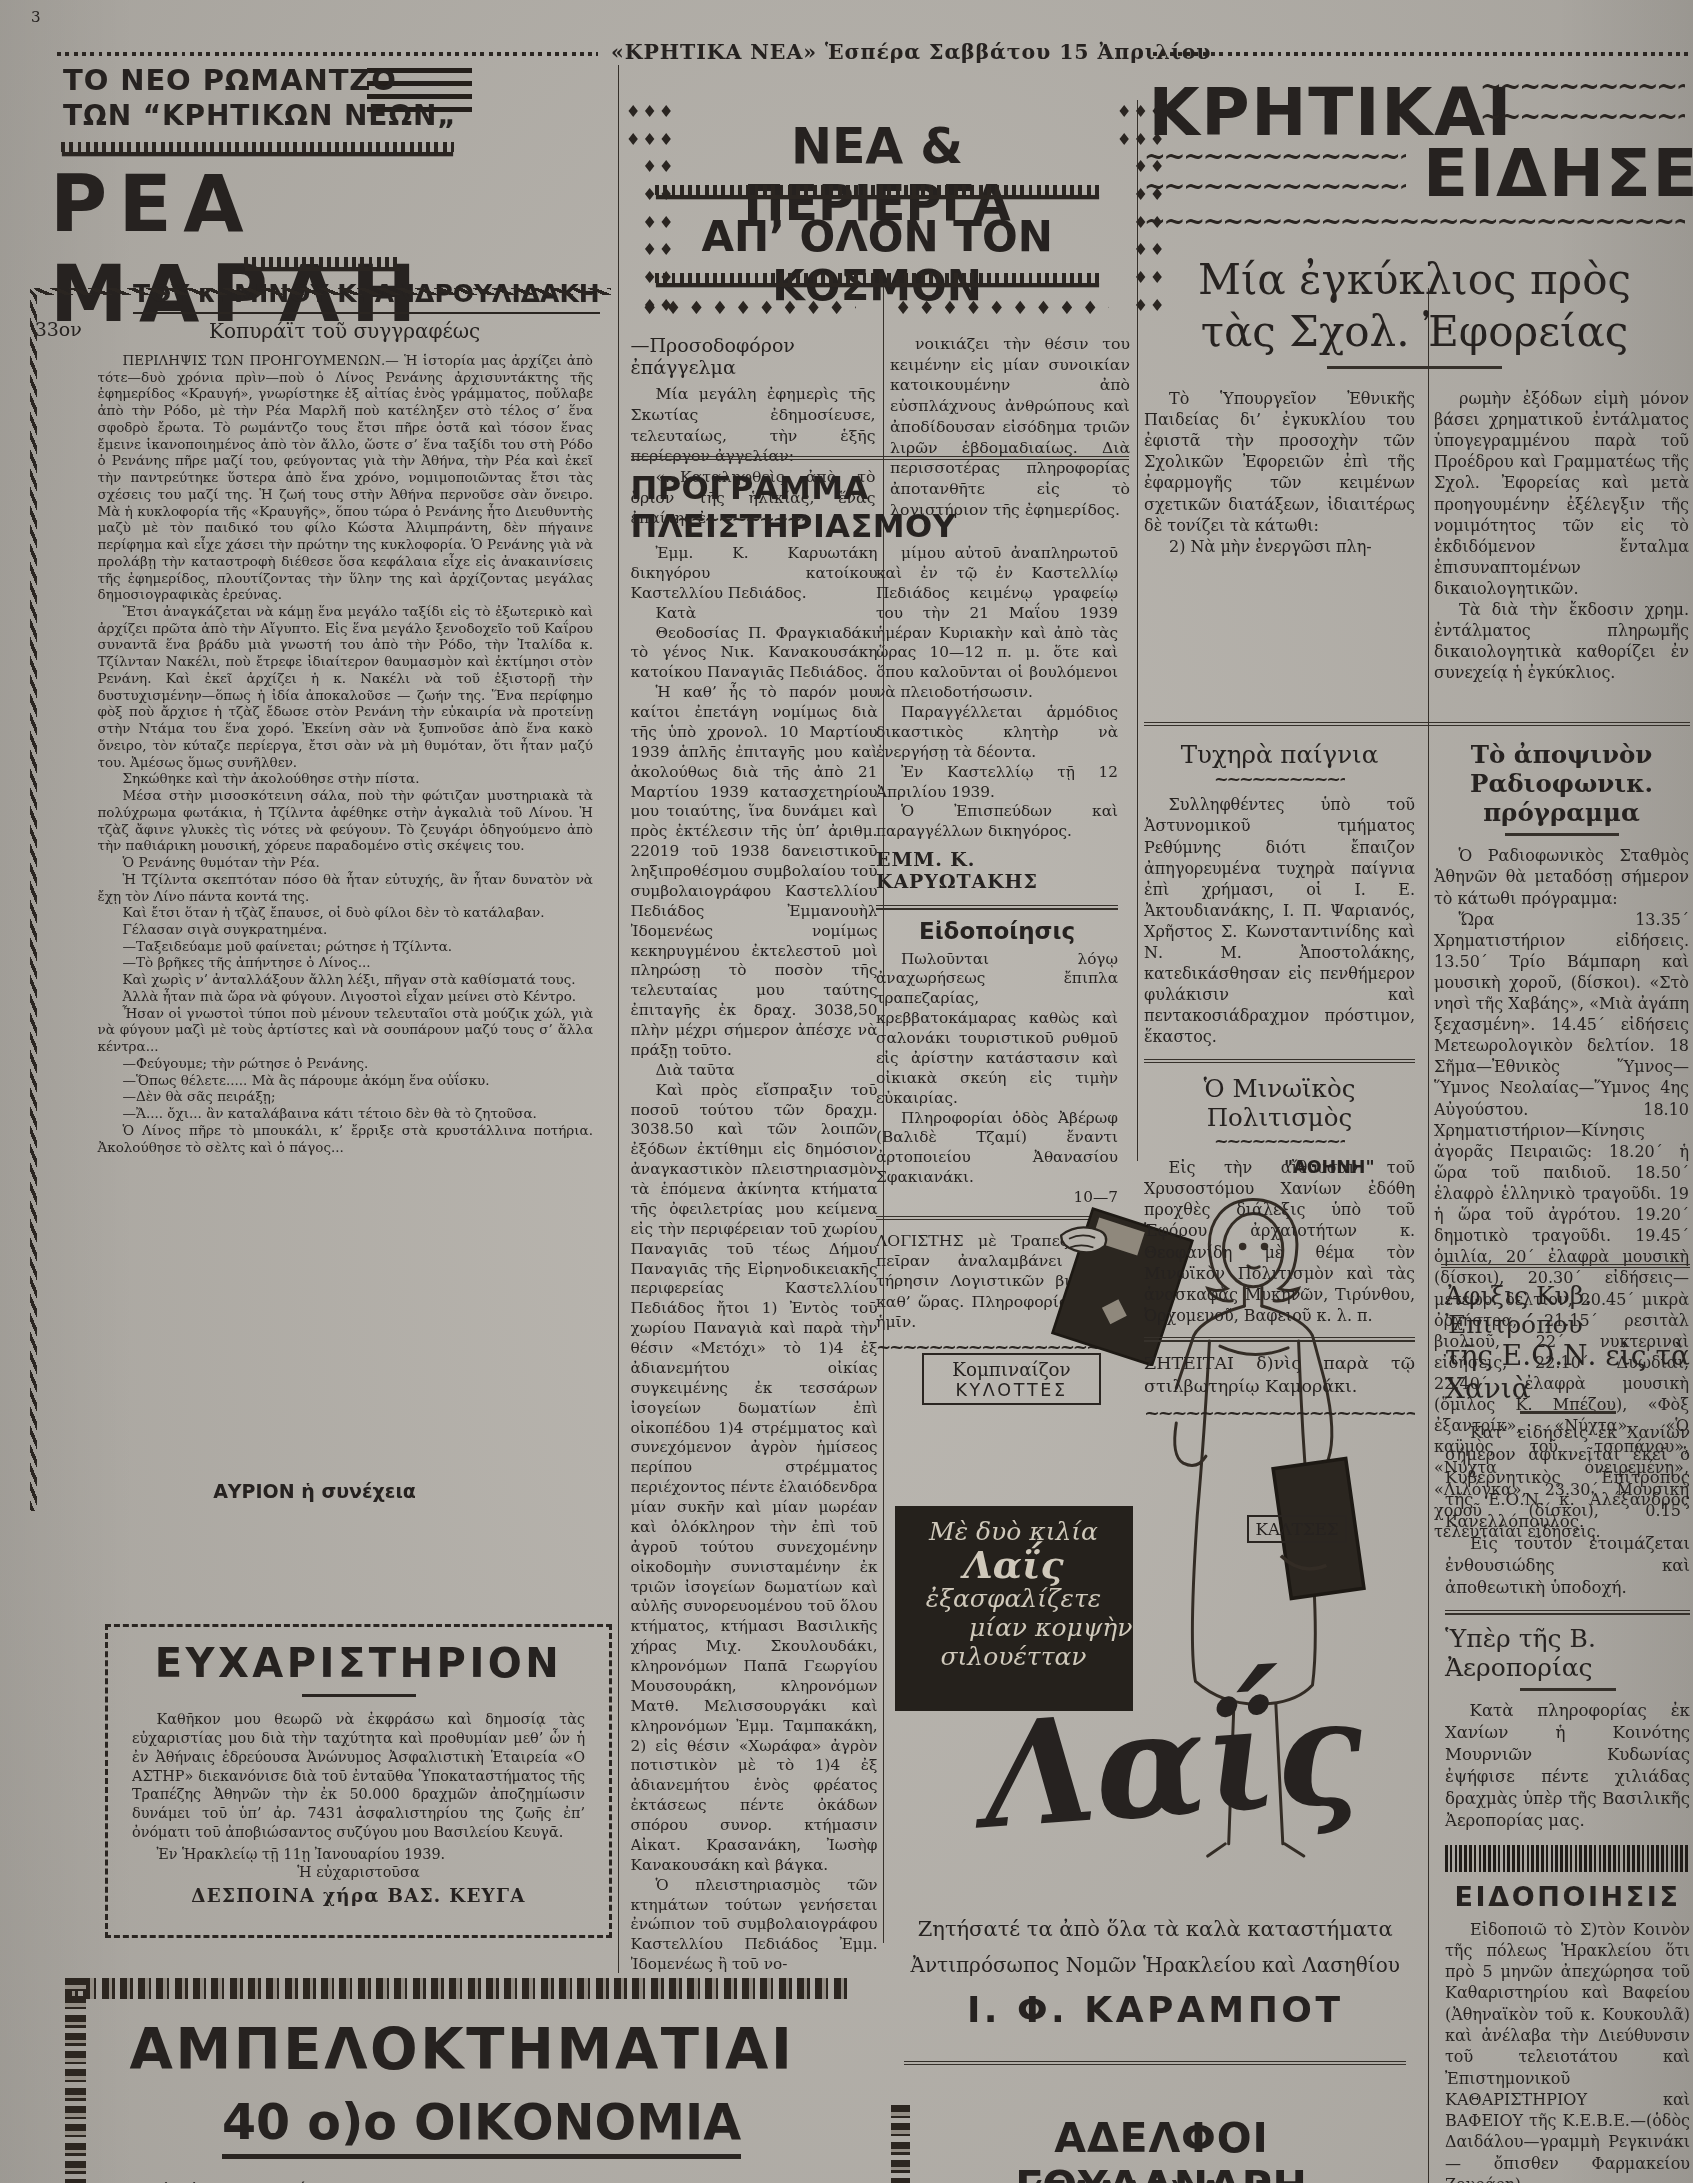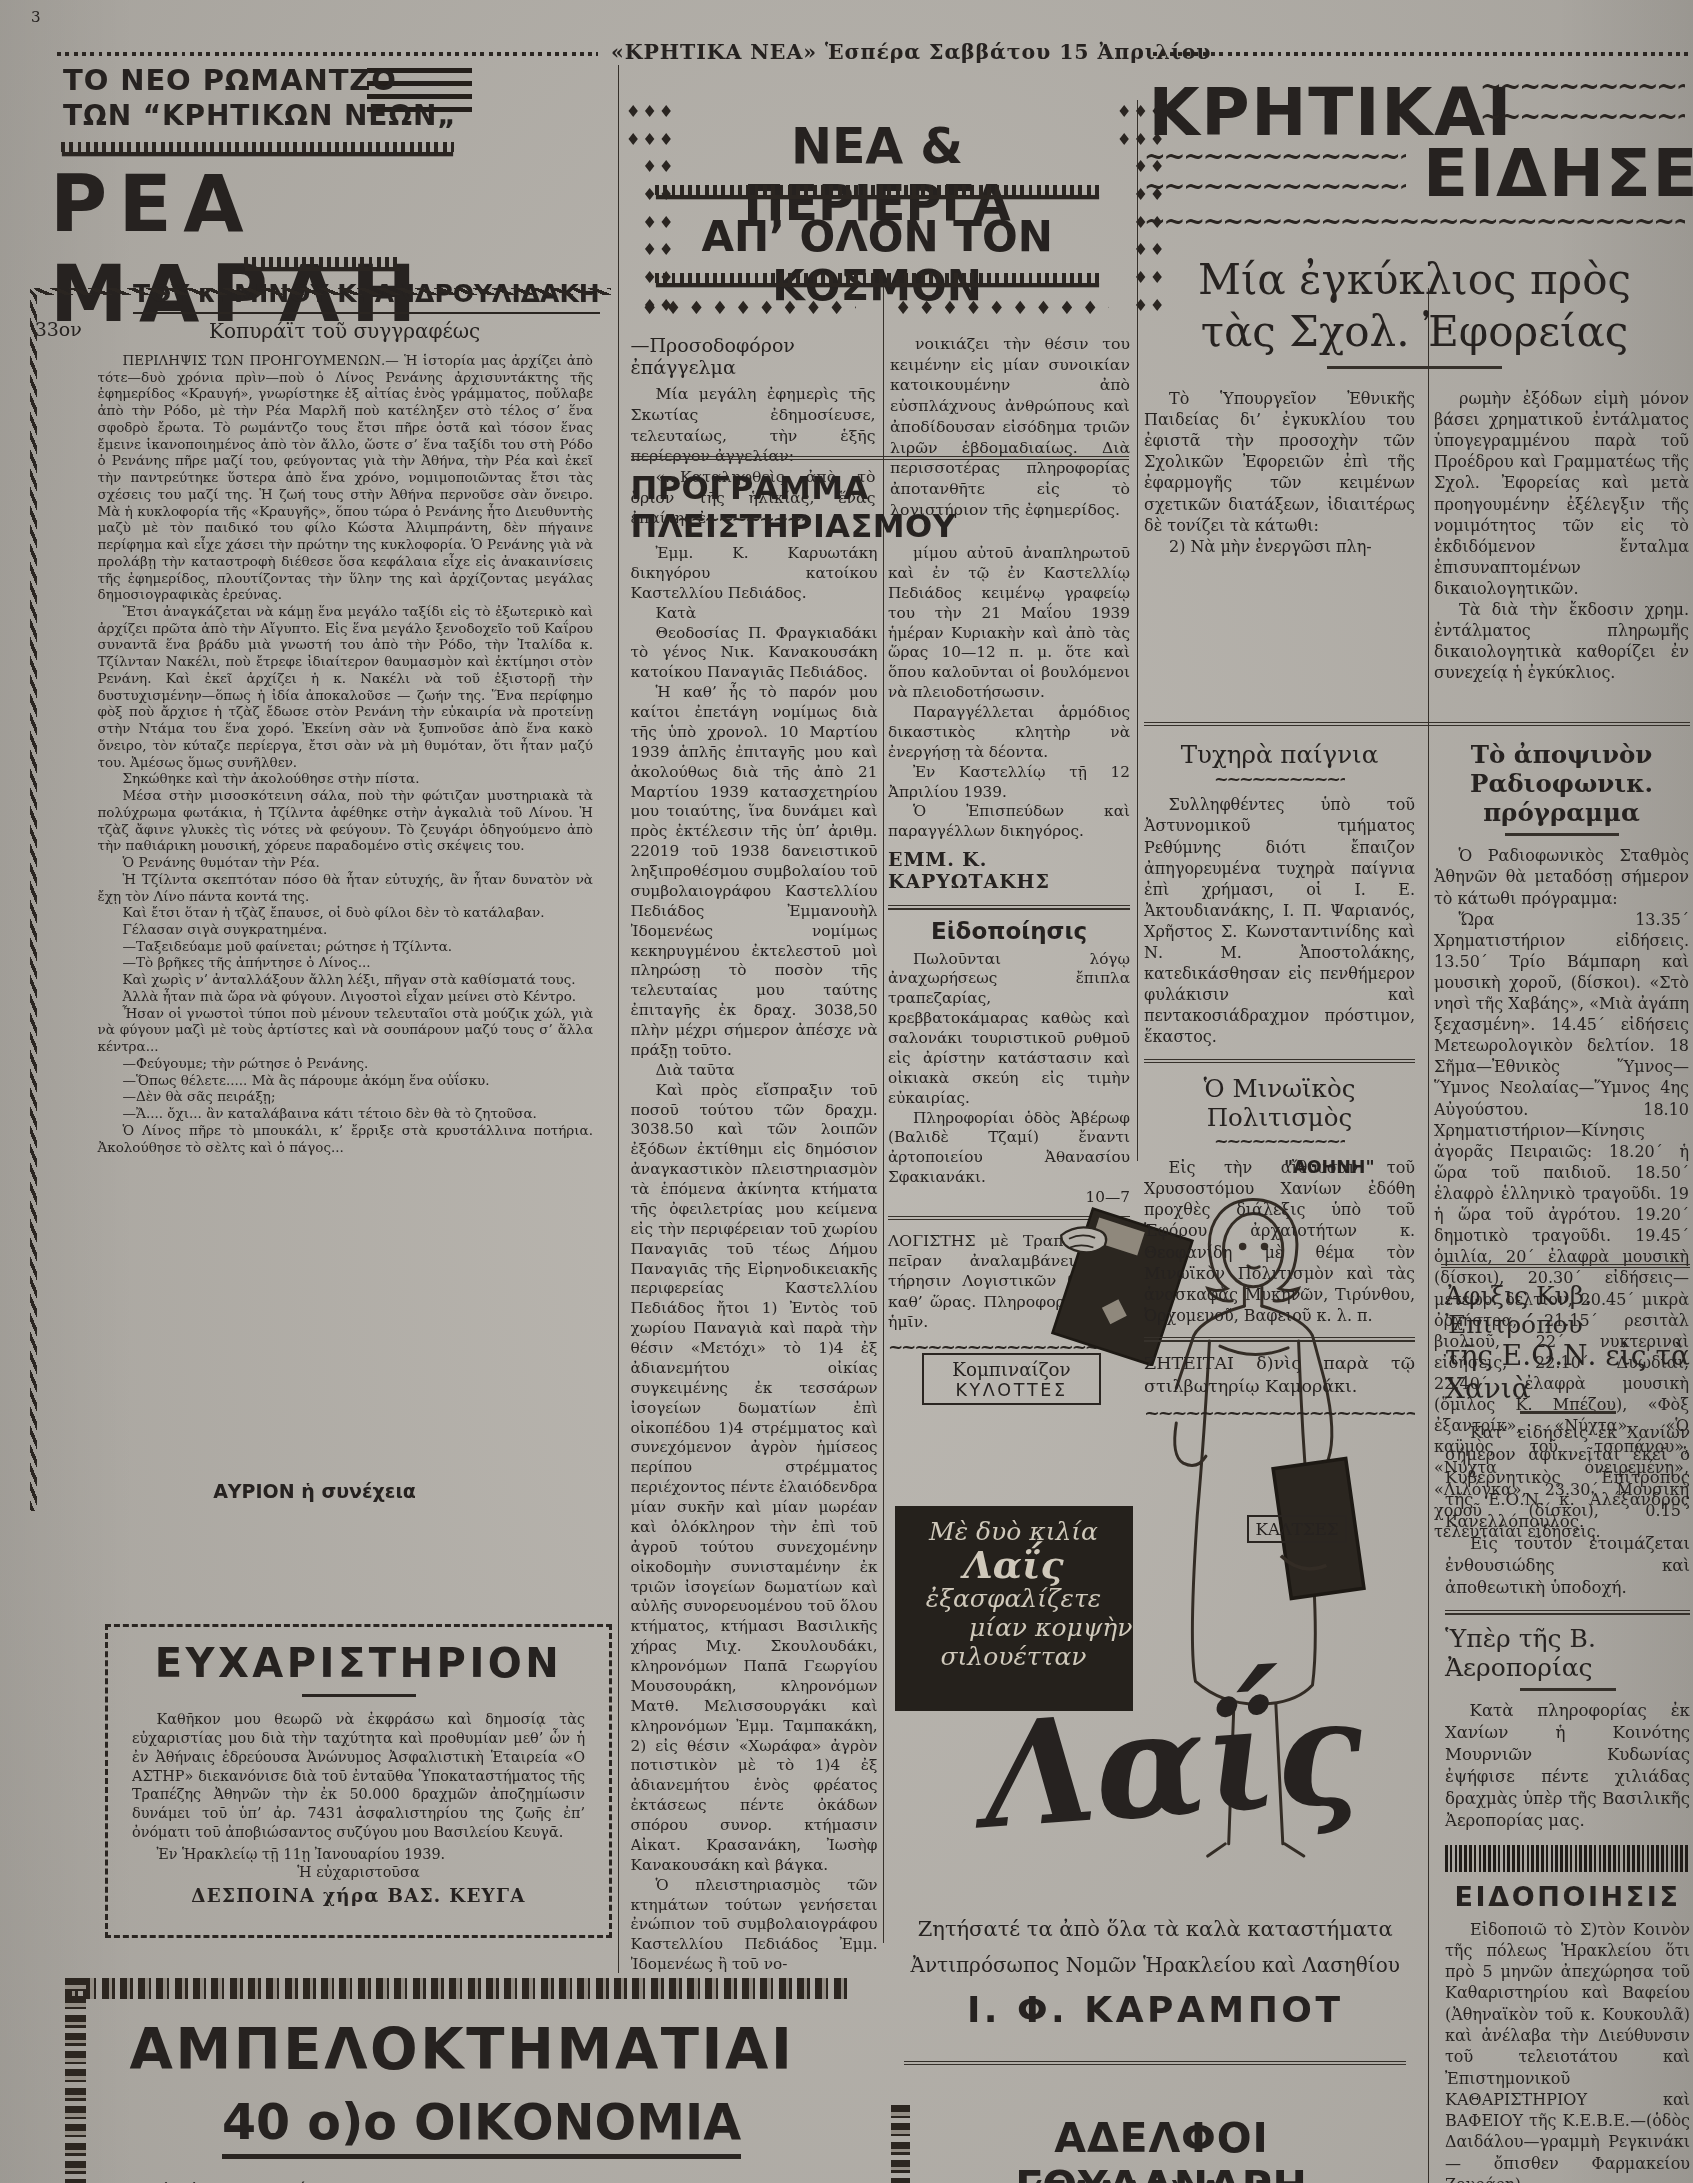--- a/index.html
+++ b/index.html
@@ -139,21 +139,21 @@
 
     <div class="abs j" style="left:6.5px;top:483px;width:247px;height:1437px;font-size:15.3px;line-height:1.3;overflow:hidden;">
         <p class="para">Ἐμμ. Κ. Καρυωτάκη δικηγόρου κατοίκου Καστελλίου Πεδιάδος.</p>
         <p class="para">Κατὰ</p>
         <p class="para">Θεοδοσίας Π. Φραγκιαδάκι τὸ γένος Νικ. Κανακουσάκη κατοίκου Παναγιᾶς Πεδιάδος.</p>
         <p class="para">Ἡ καθ’ ἧς τὸ παρόν μου καίτοι ἐπετάγη νομίμως διὰ τῆς ὑπὸ χρονολ. 10 Μαρτίου 1939 ἁπλῆς ἐπιταγῆς μου καὶ ἀκολούθως διὰ τῆς ἀπὸ 21 Μαρτίου 1939 κατασχετηρίου μου τοιαύτης, ἵνα δυνάμει καὶ πρὸς ἐκτέλεσιν τῆς ὑπ’ ἀριθμ. 22019 τοῦ 1938 δανειστικοῦ ληξιπροθέσμου συμβολαίου τοῦ συμβολαιογράφου Καστελλίου Πεδιάδος Ἐμμανουὴλ Ἰδομενέως νομίμως κεκηρυγμένου ἐκτελεστοῦ μοὶ πληρώσῃ τὸ ποσὸν τῆς τελευταίας μου ταύτης ἐπιταγῆς ἐκ δραχ. 3038,50 πλὴν μέχρι σήμερον ἀπέσχε νὰ πράξῃ τοῦτο.</p>
         <p class="para">Διὰ ταῦτα</p>
         <p class="para">Καὶ πρὸς εἴσπραξιν τοῦ ποσοῦ τούτου τῶν δραχμ. 3038.50 καὶ τῶν λοιπῶν ἐξόδων ἐκτίθημι εἰς δημόσιον ἀναγκαστικὸν πλειστηριασμὸν τὰ ἑπόμενα ἀκίνητα κτήματα τῆς ὀφειλετρίας μου κείμενα εἰς τὴν περιφέρειαν τοῦ χωρίου Παναγιᾶς τοῦ τέως Δήμου Παναγιᾶς τῆς Εἰρηνοδικειακῆς περιφερείας Καστελλίου Πεδιάδος ἤτοι 1) Ἐντὸς τοῦ χωρίου Παναγιὰ καὶ παρὰ τὴν θέσιν «Μετόχι» τὸ 1)4 ἐξ ἀδιανεμήτου οἰκίας συγκειμένης ἐκ τεσσάρων ἰσογείων δωματίων ἐπὶ οἰκοπέδου 1)4 στρέμματος καὶ συνεχόμενον ἀγρὸν ἡμίσεος περίπου στρέμματος περιέχοντος πέντε ἐλαιόδενδρα μίαν συκῆν καὶ μίαν μωρέαν καὶ ὁλόκληρον τὴν ἐπὶ τοῦ ἀγροῦ τούτου συνεχομένην οἰκοδομὴν συνισταμένην ἐκ τριῶν ἰσογείων δωματίων καὶ αὐλῆς συνορευομένου τοῦ ὅλου κτήματος, κτήμασι Βασιλικῆς χήρας Μιχ. Σκουλουδάκι, κληρονόμων Παπᾶ Γεωργίου Μουσουράκη, κληρονόμων Ματθ. Μελισσουργάκι καὶ κληρονόμων Ἐμμ. Ταμπακάκη, 2) εἰς θέσιν «Χωράφα» ἀγρὸν ποτιστικὸν μὲ τὸ 1)4 ἐξ ἀδιανεμήτου ἑνὸς φρέατος ἐκτάσεως πέντε ὀκάδων σπόρου συνορ. κτήμασιν Αἰκατ. Κρασανάκη, Ἰωσὴφ Κανακουσάκη καὶ βάγκα.</p>
         <p class="para">Ὁ πλειστηριασμὸς τῶν κτημάτων τούτων γενήσεται ἐνώπιον τοῦ συμβολαιογράφου Καστελλίου Πεδιάδος Ἐμμ. Ἰδομενέως ἢ τοῦ νο-</p>
       </div>
-    <div class="abs" style="left:264px;top:483px;width:242px;">
+    <div class="abs" style="left:252px;top:483px;width:242px;">
       <div class="j" style="font-size:15.3px;line-height:1.3;">
           <p class="para">μίμου αὐτοῦ ἀναπληρωτοῦ καὶ ἐν τῷ ἐν Καστελλίῳ Πεδιάδος κειμένῳ γραφείῳ του τὴν 21 Μαΐου 1939 ἡμέραν Κυριακὴν καὶ ἀπὸ τὰς ὥρας 10—12 π. μ. ὅτε καὶ ὅπου καλοῦνται οἱ βουλόμενοι νὰ πλειοδοτήσωσιν.</p>
           <p class="para">Παραγγέλλεται ἁρμόδιος δικαστικὸς κλητὴρ νὰ ἐνεργήσῃ τὰ δέοντα.</p>
           <p class="para">Ἐν Καστελλίῳ τῇ 12 Ἀπριλίου 1939.</p>
           <p class="para">Ὁ Ἐπισπεύδων καὶ παραγγέλλων δικηγόρος.</p>
         </div>
       <div class="b" style="font-size:19px;margin-top:6.1px;letter-spacing:0.9px;">ΕΜΜ. Κ. ΚΑΡΥΩΤΑΚΗΣ</div>
 
       <div class="hline dbl" style="position:static;width:242px;margin-top:13px;"></div>
       <div class="c sans b" style="font-size:23px;margin-top:7.9px;">Εἰδοποίησις</div>

